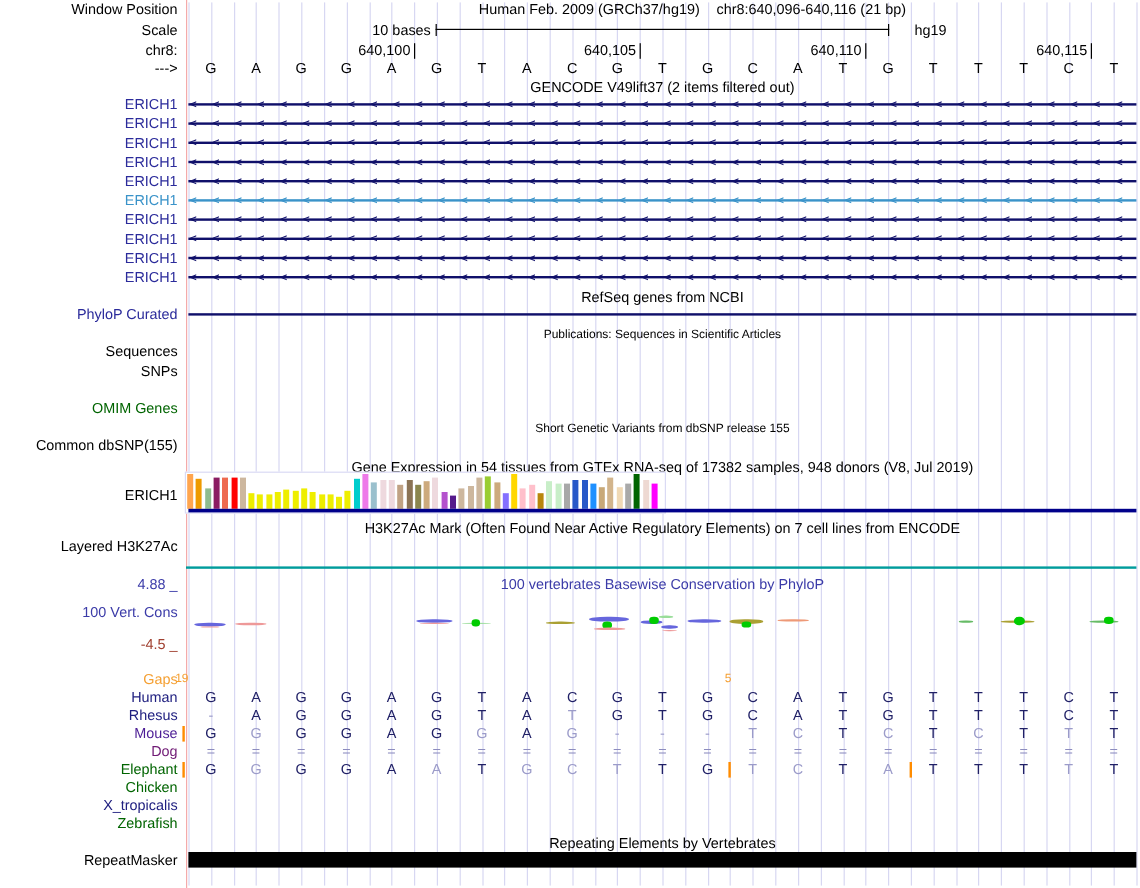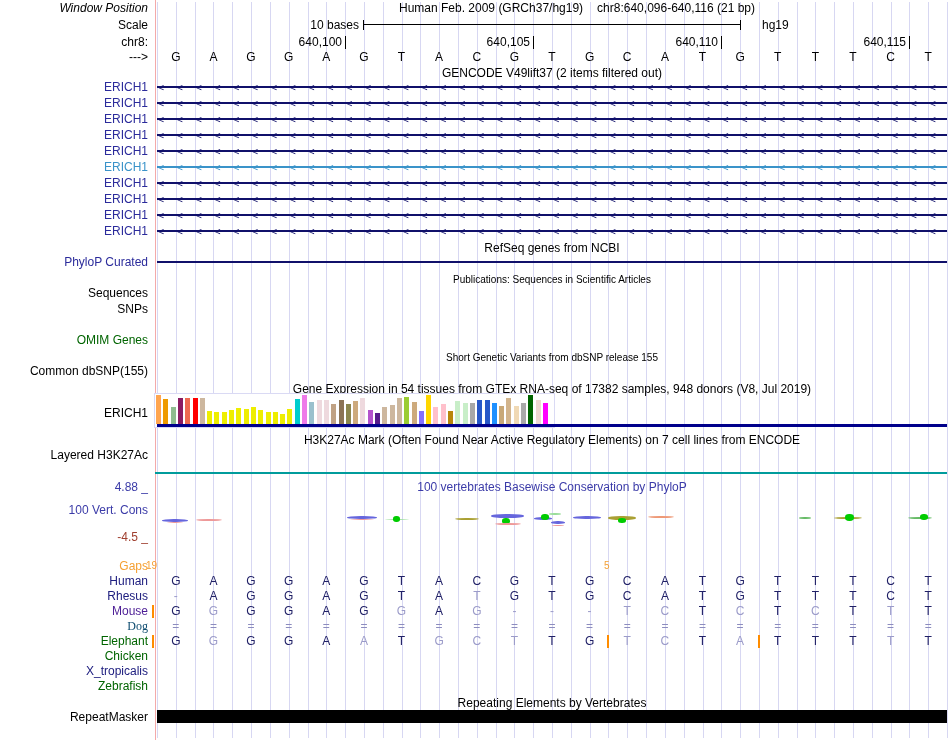--- a/index.html
+++ b/index.html
@@ -69,21 +69,21 @@
       <div class="grid" style="left:853.0px;"></div>
       <div class="grid" style="left:871.8px;"></div>
       <div class="grid" style="left:890.6px;"></div>
       <div class="grid" style="left:909.4px;"></div>
       <div class="grid" style="left:928.2px;"></div>
       <div class="grid" style="left:947.0px;"></div>
     </div>
   <div class="pinkline"></div>
 
   <div class="ttl" style="top:2px;left:182px;"><span>Human Feb. 2009 (GRCh37/hg19)</span><span style="display:inline-block;width:14px;"></span><span>chr8:640,096-640,116 (21 bp)</span></div>
-  <div class="lab" style="top:2px;font-style:italic;">Window Position</div>
+  <div class="lab" style="top:2px;">Window Position</div>
 
   <div class="lab" style="top:19px;">Scale</div>
   <div class="ticklab" style="top:19px;left:269px;">10 bases</div>
   <div class="scaleline" style="left:363px;top:24px;width:378px;height:1px;"></div>
   <div class="scaleline" style="left:363px;top:20px;width:1px;height:10px;"></div>
   <div class="scaleline" style="left:740px;top:20px;width:1px;height:10px;"></div>
   <div class="base" style="top:19px;left:762px;transform:none;">hg19</div>
 
   <div class="lab" style="top:36px;">chr8:</div>
   <div id="layer-ruler">
@@ -353,21 +353,21 @@
       <div class="base" style="top:605px;left:589.6px;color:#9B9BC9;">-</div>
       <div class="base" style="top:605px;left:627.2px;color:#9B9BC9;">T</div>
       <div class="base" style="top:605px;left:664.9px;color:#9B9BC9;">C</div>
       <div class="base" style="top:605px;left:702.5px;color:#202066;">T</div>
       <div class="base" style="top:605px;left:740.1px;color:#9B9BC9;">C</div>
       <div class="base" style="top:605px;left:777.7px;color:#202066;">T</div>
       <div class="base" style="top:605px;left:815.3px;color:#9B9BC9;">C</div>
       <div class="base" style="top:605px;left:853.0px;color:#202066;">T</div>
       <div class="base" style="top:605px;left:890.6px;color:#9B9BC9;">T</div>
       <div class="base" style="top:605px;left:928.2px;color:#202066;">T</div>
-      <div class="lab" style="top:620px;color:#0c4a6e;font-family:Liberation Serif, serif;">Dog</div>
+      <div class="lab" style="top:620px;color:#701a75;">Dog</div>
       <div class="base" style="top:620px;left:175.8px;color:#8C8CBE;">=</div>
       <div class="base" style="top:620px;left:213.4px;color:#8C8CBE;">=</div>
       <div class="base" style="top:620px;left:251.0px;color:#8C8CBE;">=</div>
       <div class="base" style="top:620px;left:288.7px;color:#8C8CBE;">=</div>
       <div class="base" style="top:620px;left:326.3px;color:#8C8CBE;">=</div>
       <div class="base" style="top:620px;left:363.9px;color:#8C8CBE;">=</div>
       <div class="base" style="top:620px;left:401.5px;color:#8C8CBE;">=</div>
       <div class="base" style="top:620px;left:439.1px;color:#8C8CBE;">=</div>
       <div class="base" style="top:620px;left:476.8px;color:#8C8CBE;">=</div>
       <div class="base" style="top:620px;left:514.4px;color:#8C8CBE;">=</div>

